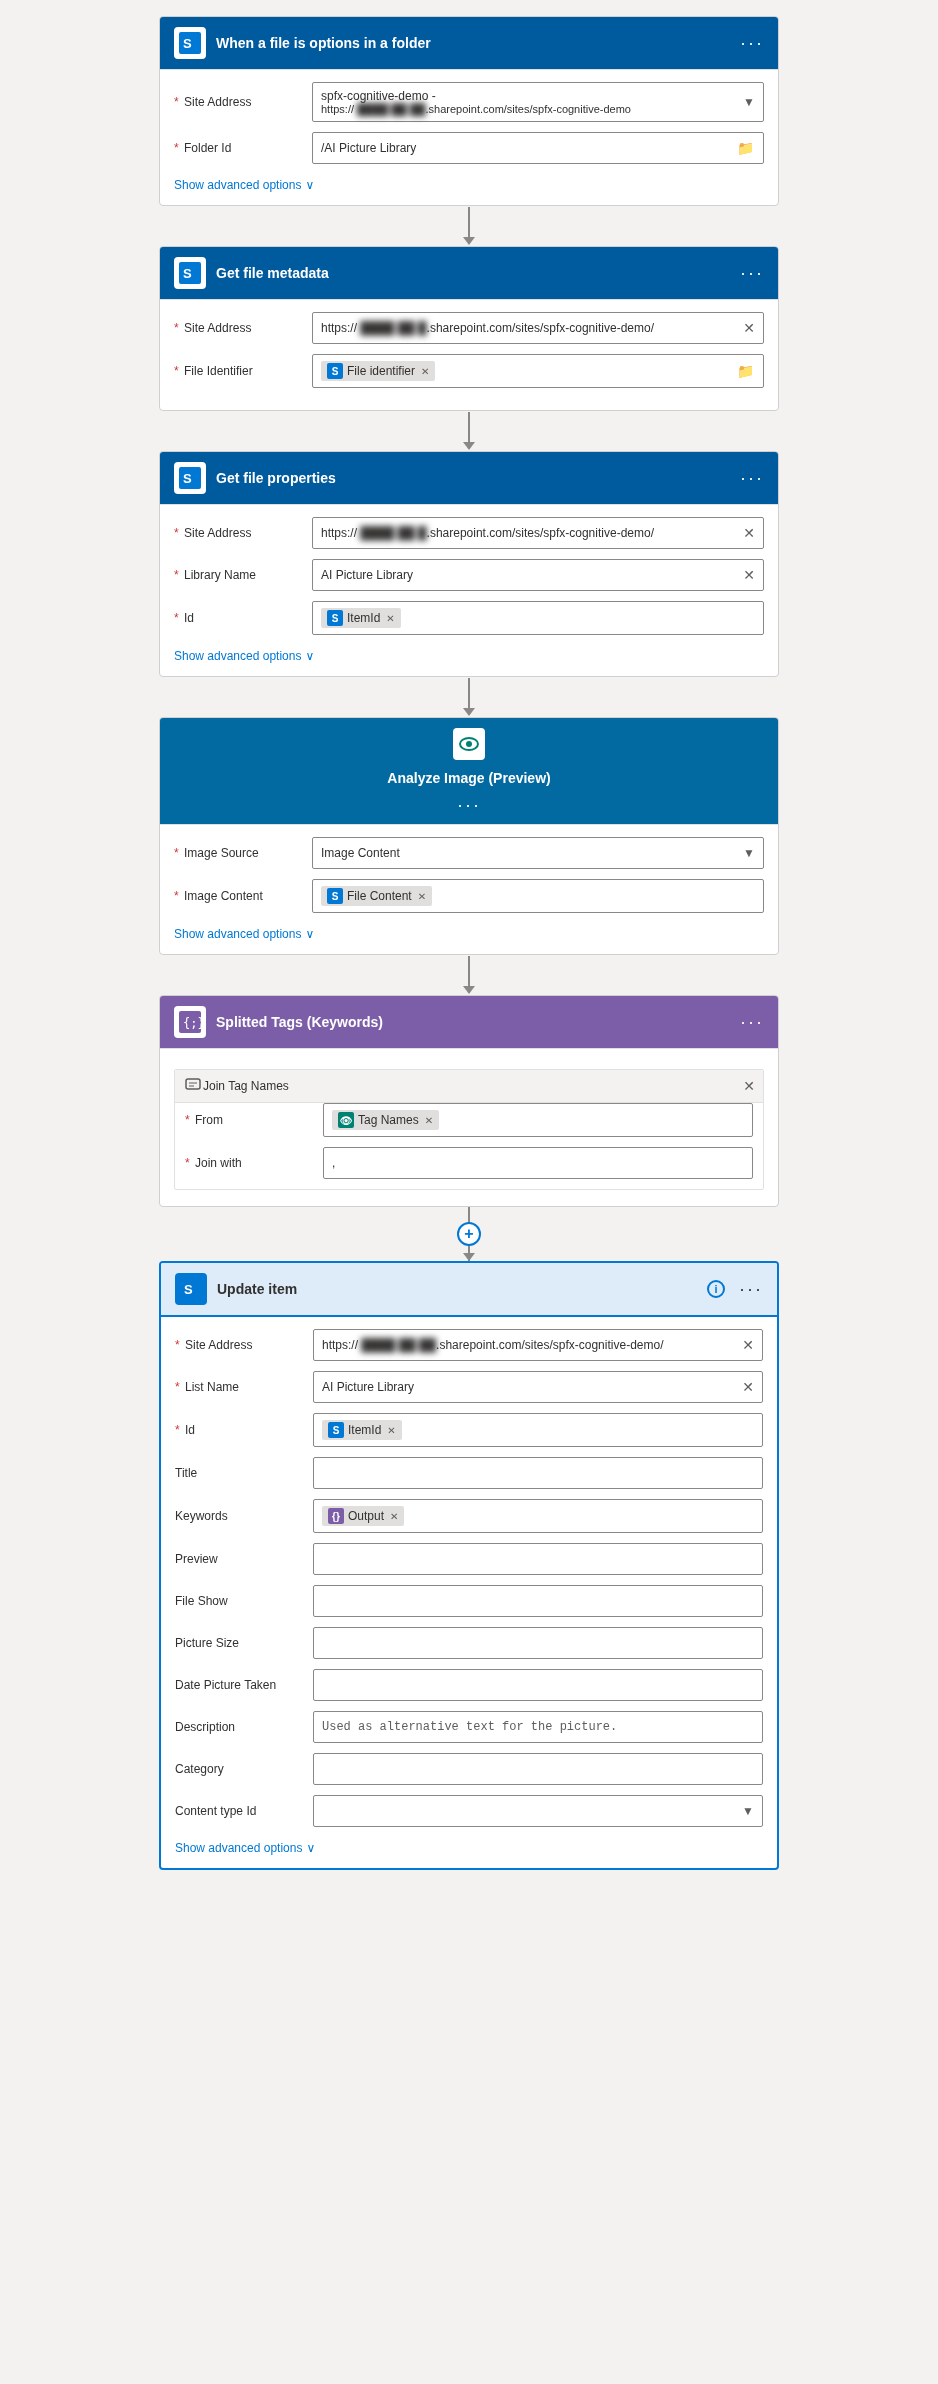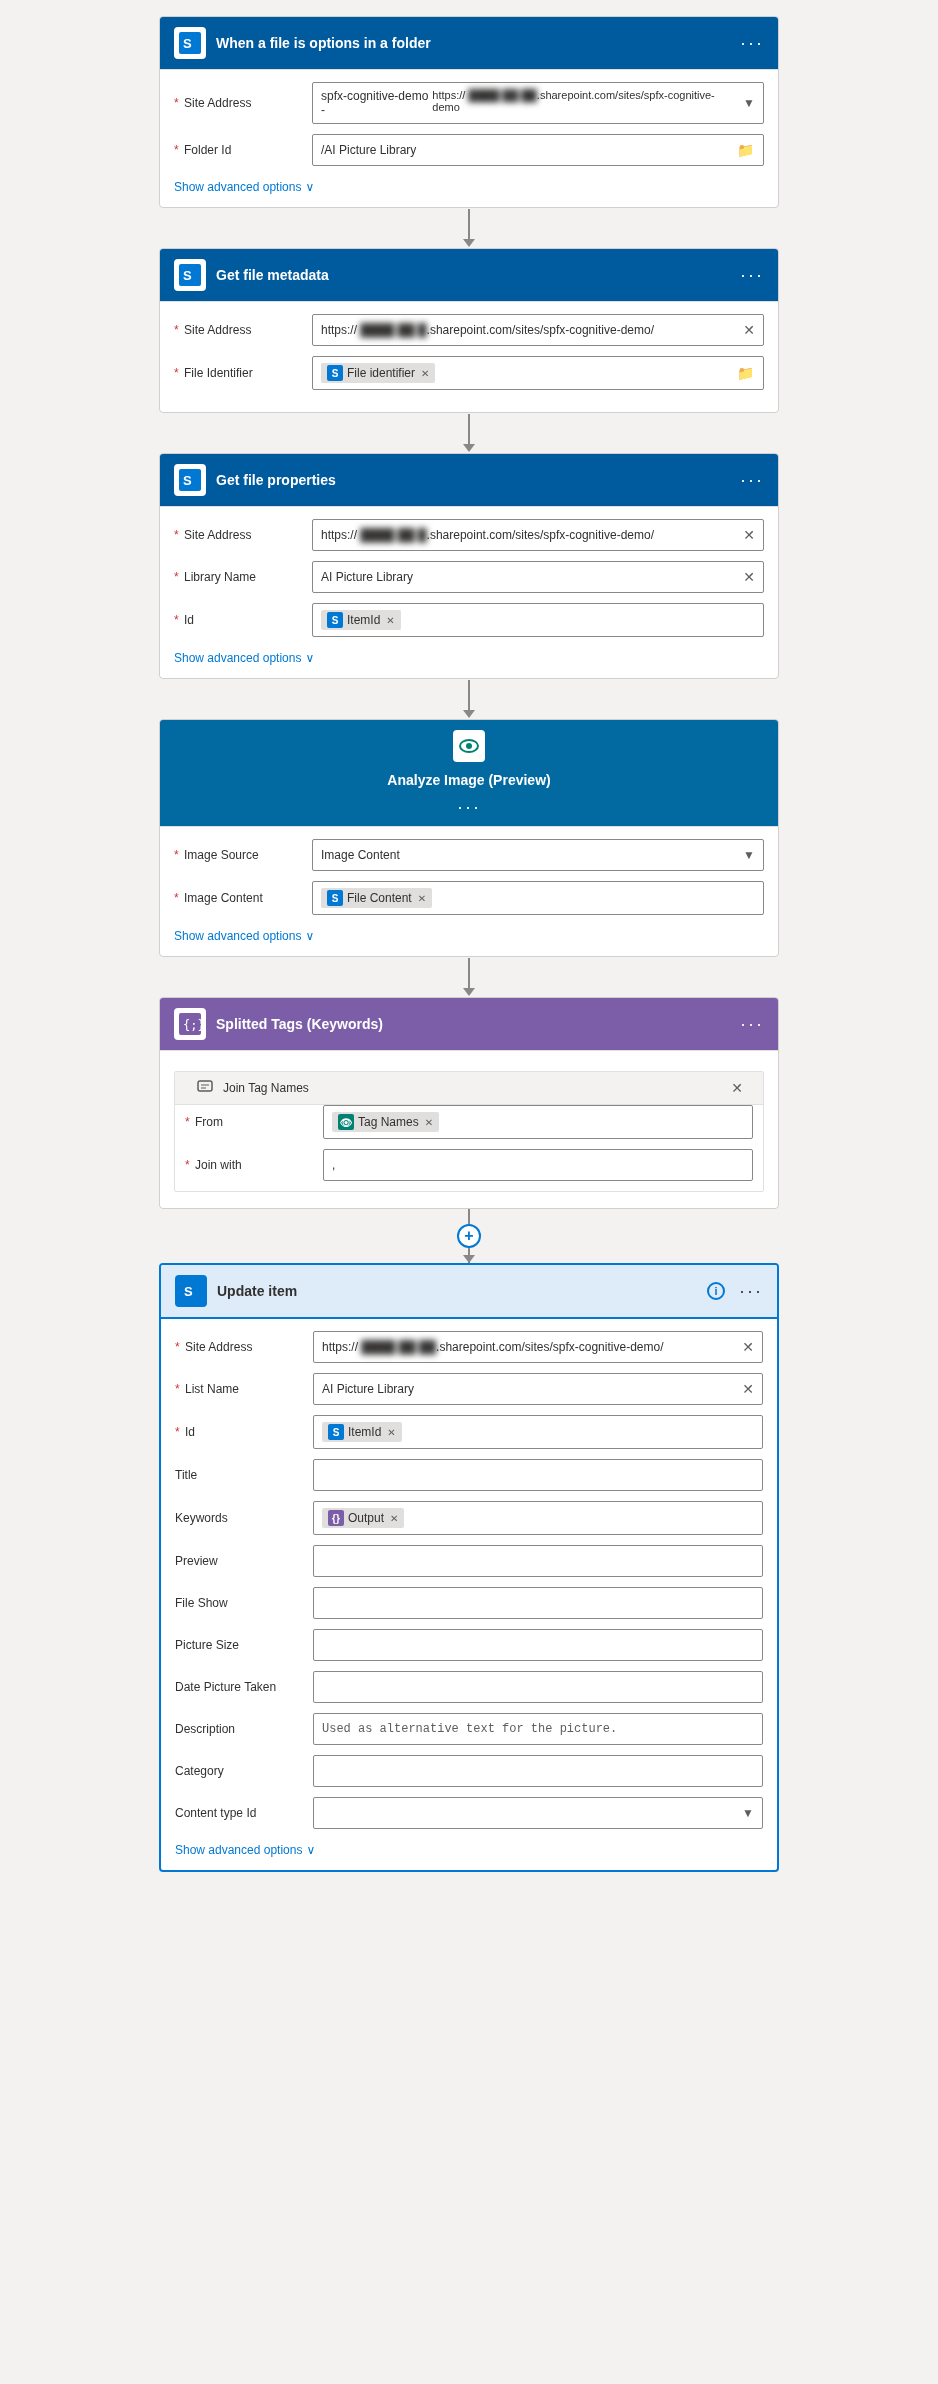--- a/index.html
+++ b/index.html
@@ -193,24 +193,23 @@
     }
     .sub-card {
       border: 1px solid #e0e0e0;
       border-radius: 2px;
       margin: 8px 0 4px 0;
       overflow: hidden;
     }
     .sub-card-header {
       display: flex;
       align-items: center;
-      padding: 6px 20px;
+      padding: 6px 8px;
       background: #f3f2f1;
       border-bottom: 1px solid #e0e0e0;
-      gap: 8px;
     }
     .sub-card-icon {
       width: 20px;
       height: 20px;
       display: flex;
       align-items: center;
       justify-content: center;
       color: #605e5c;
     }
     .sub-card-title {
@@ -258,21 +257,21 @@
       </div>
       <span class="card-title">When a file is options in a folder</span>
       <span class="more-btn">···</span>
     </div>
     <div class="card-body">
       
       <div class="field-row">
         <div class="field-label">
           <span class="required-star">*</span> Site Address
         </div>
-        <div class="field-input" style="align-items:flex-start; padding-right:30px;">
+        <div class="field-input" style="flex-direction:column; align-items:flex-start; padding-right:30px;">
           <span style="font-size:12px;">spfx-cognitive-demo -</span>
           <span style="font-size:11px; color:#323130;">https:// <span class="blurred-text">████ ██ ██</span>.sharepoint.com/sites/spfx-cognitive-demo</span>
           <span class="dropdown-arrow">▼</span>
         </div>
       </div>
       
       <div class="field-row">
         <div class="field-label">
           <span class="required-star">*</span> Folder Id
         </div>

